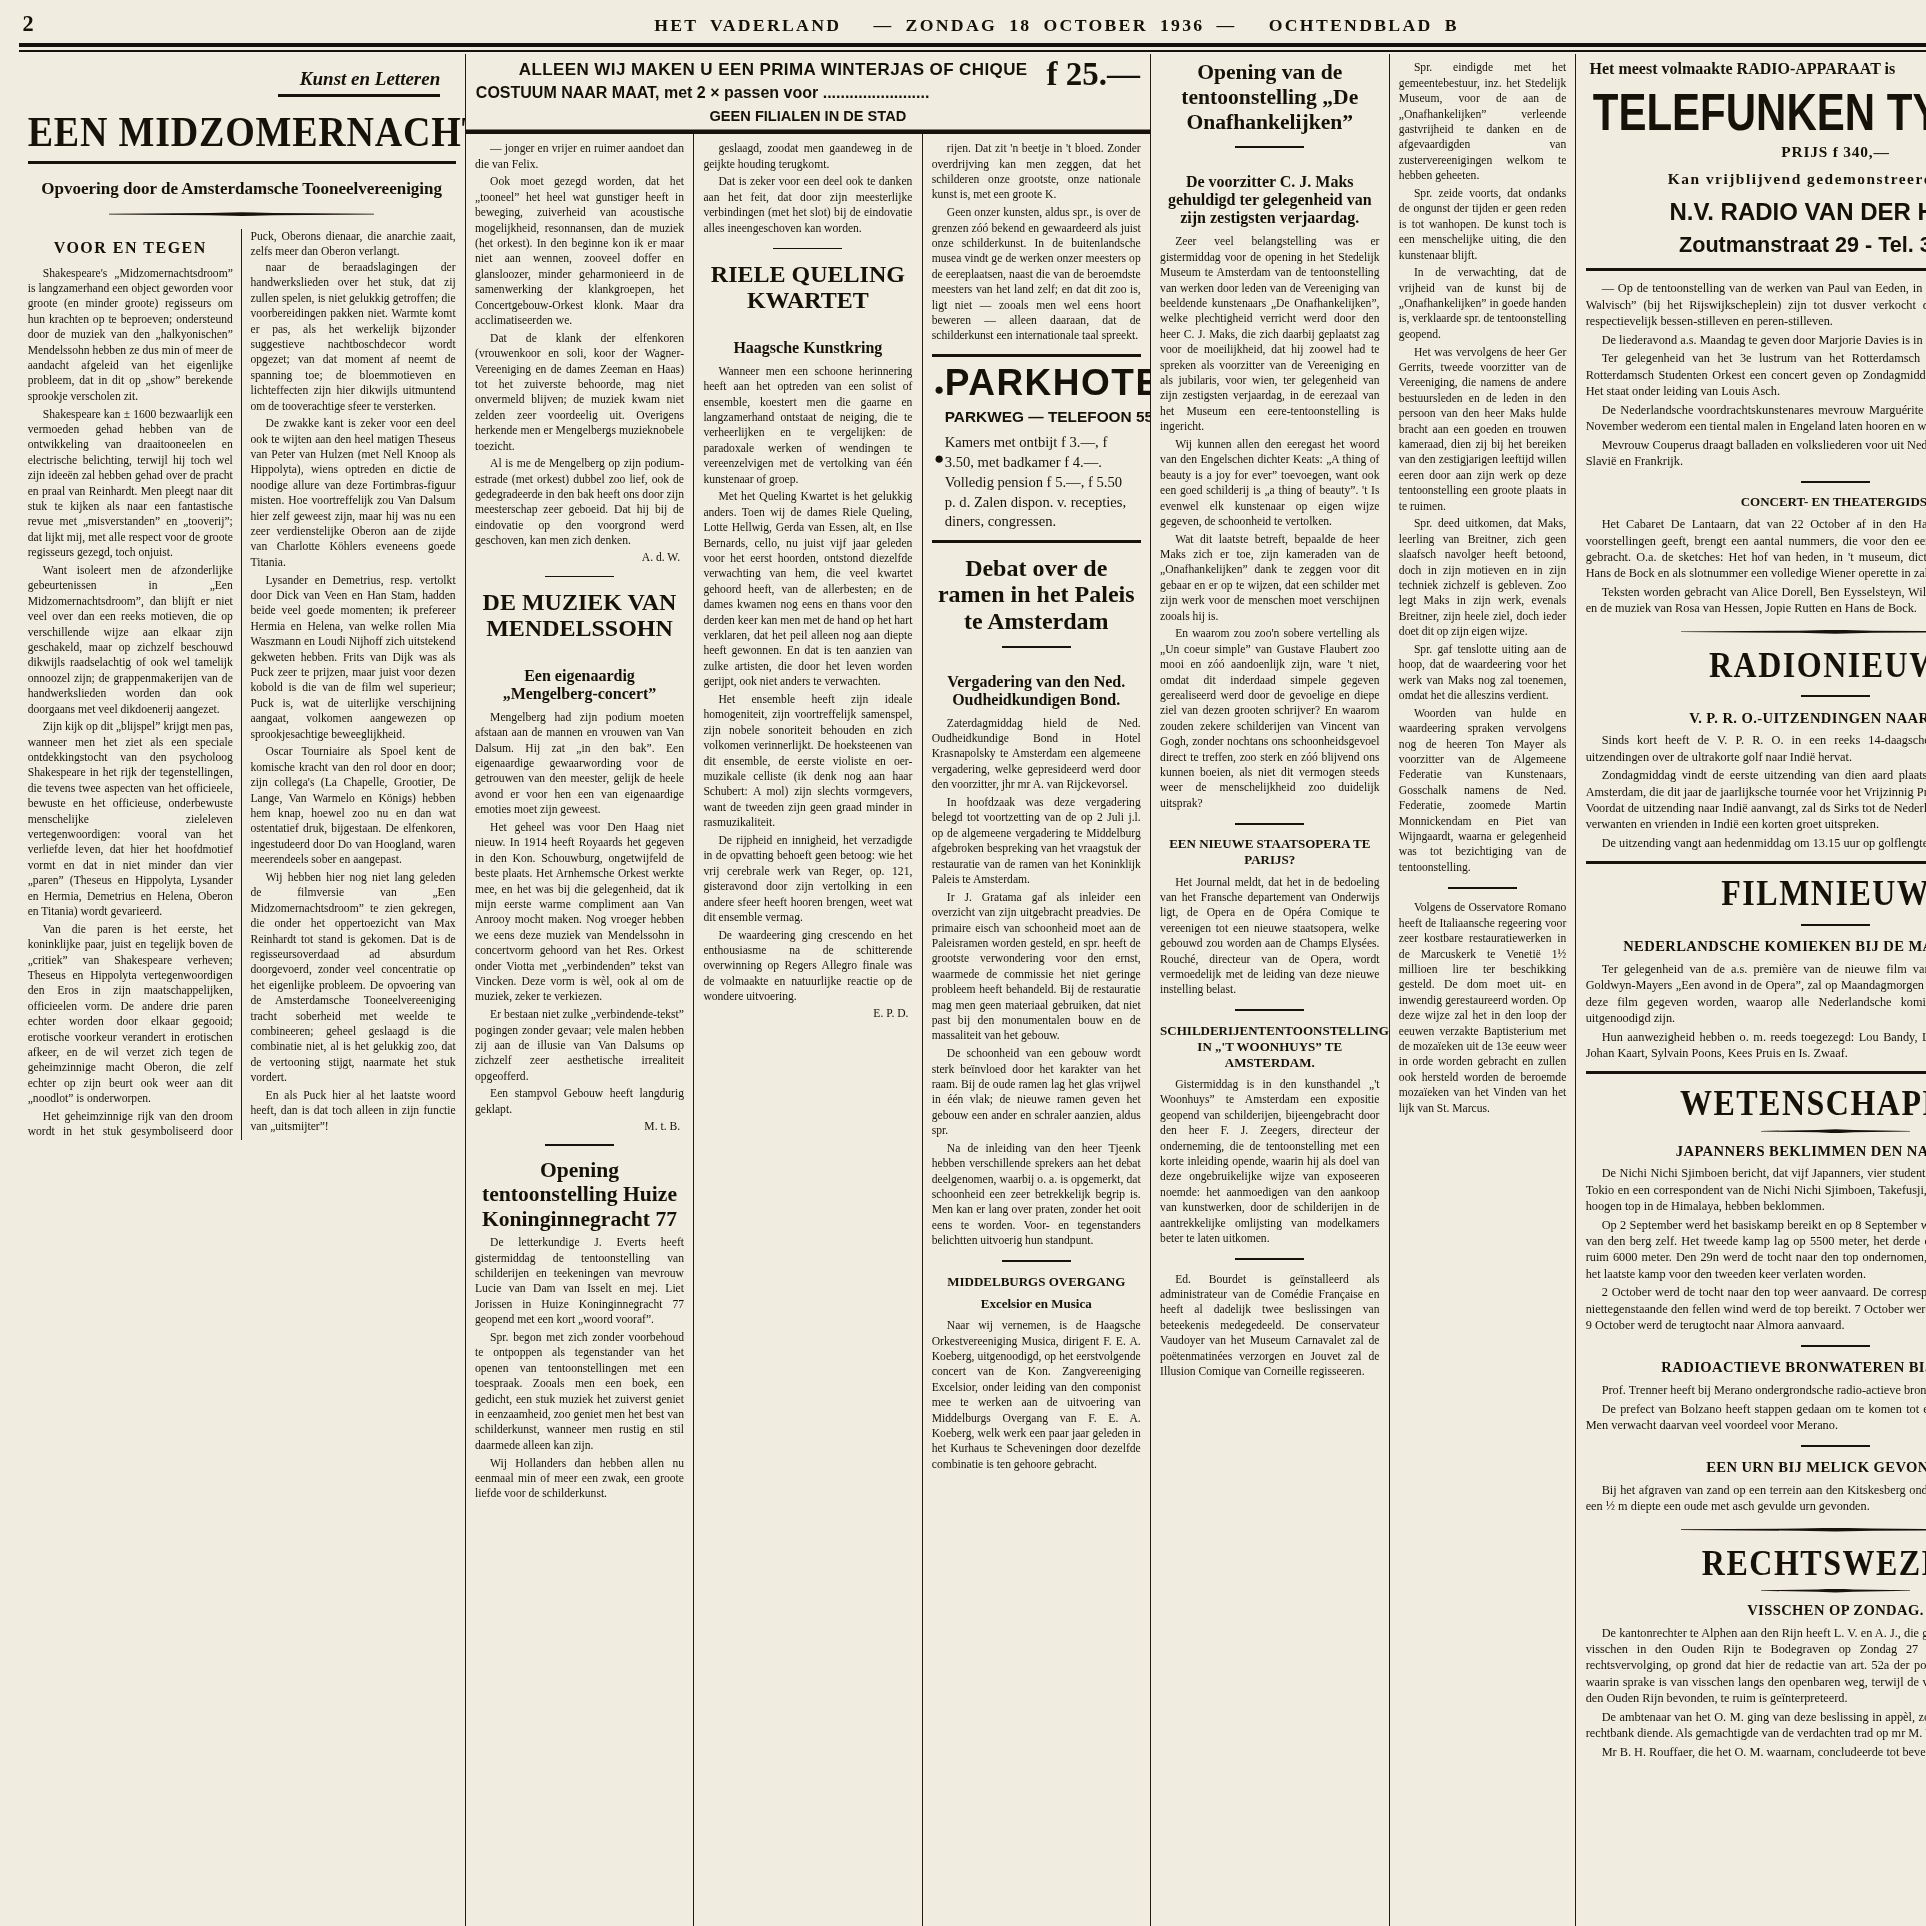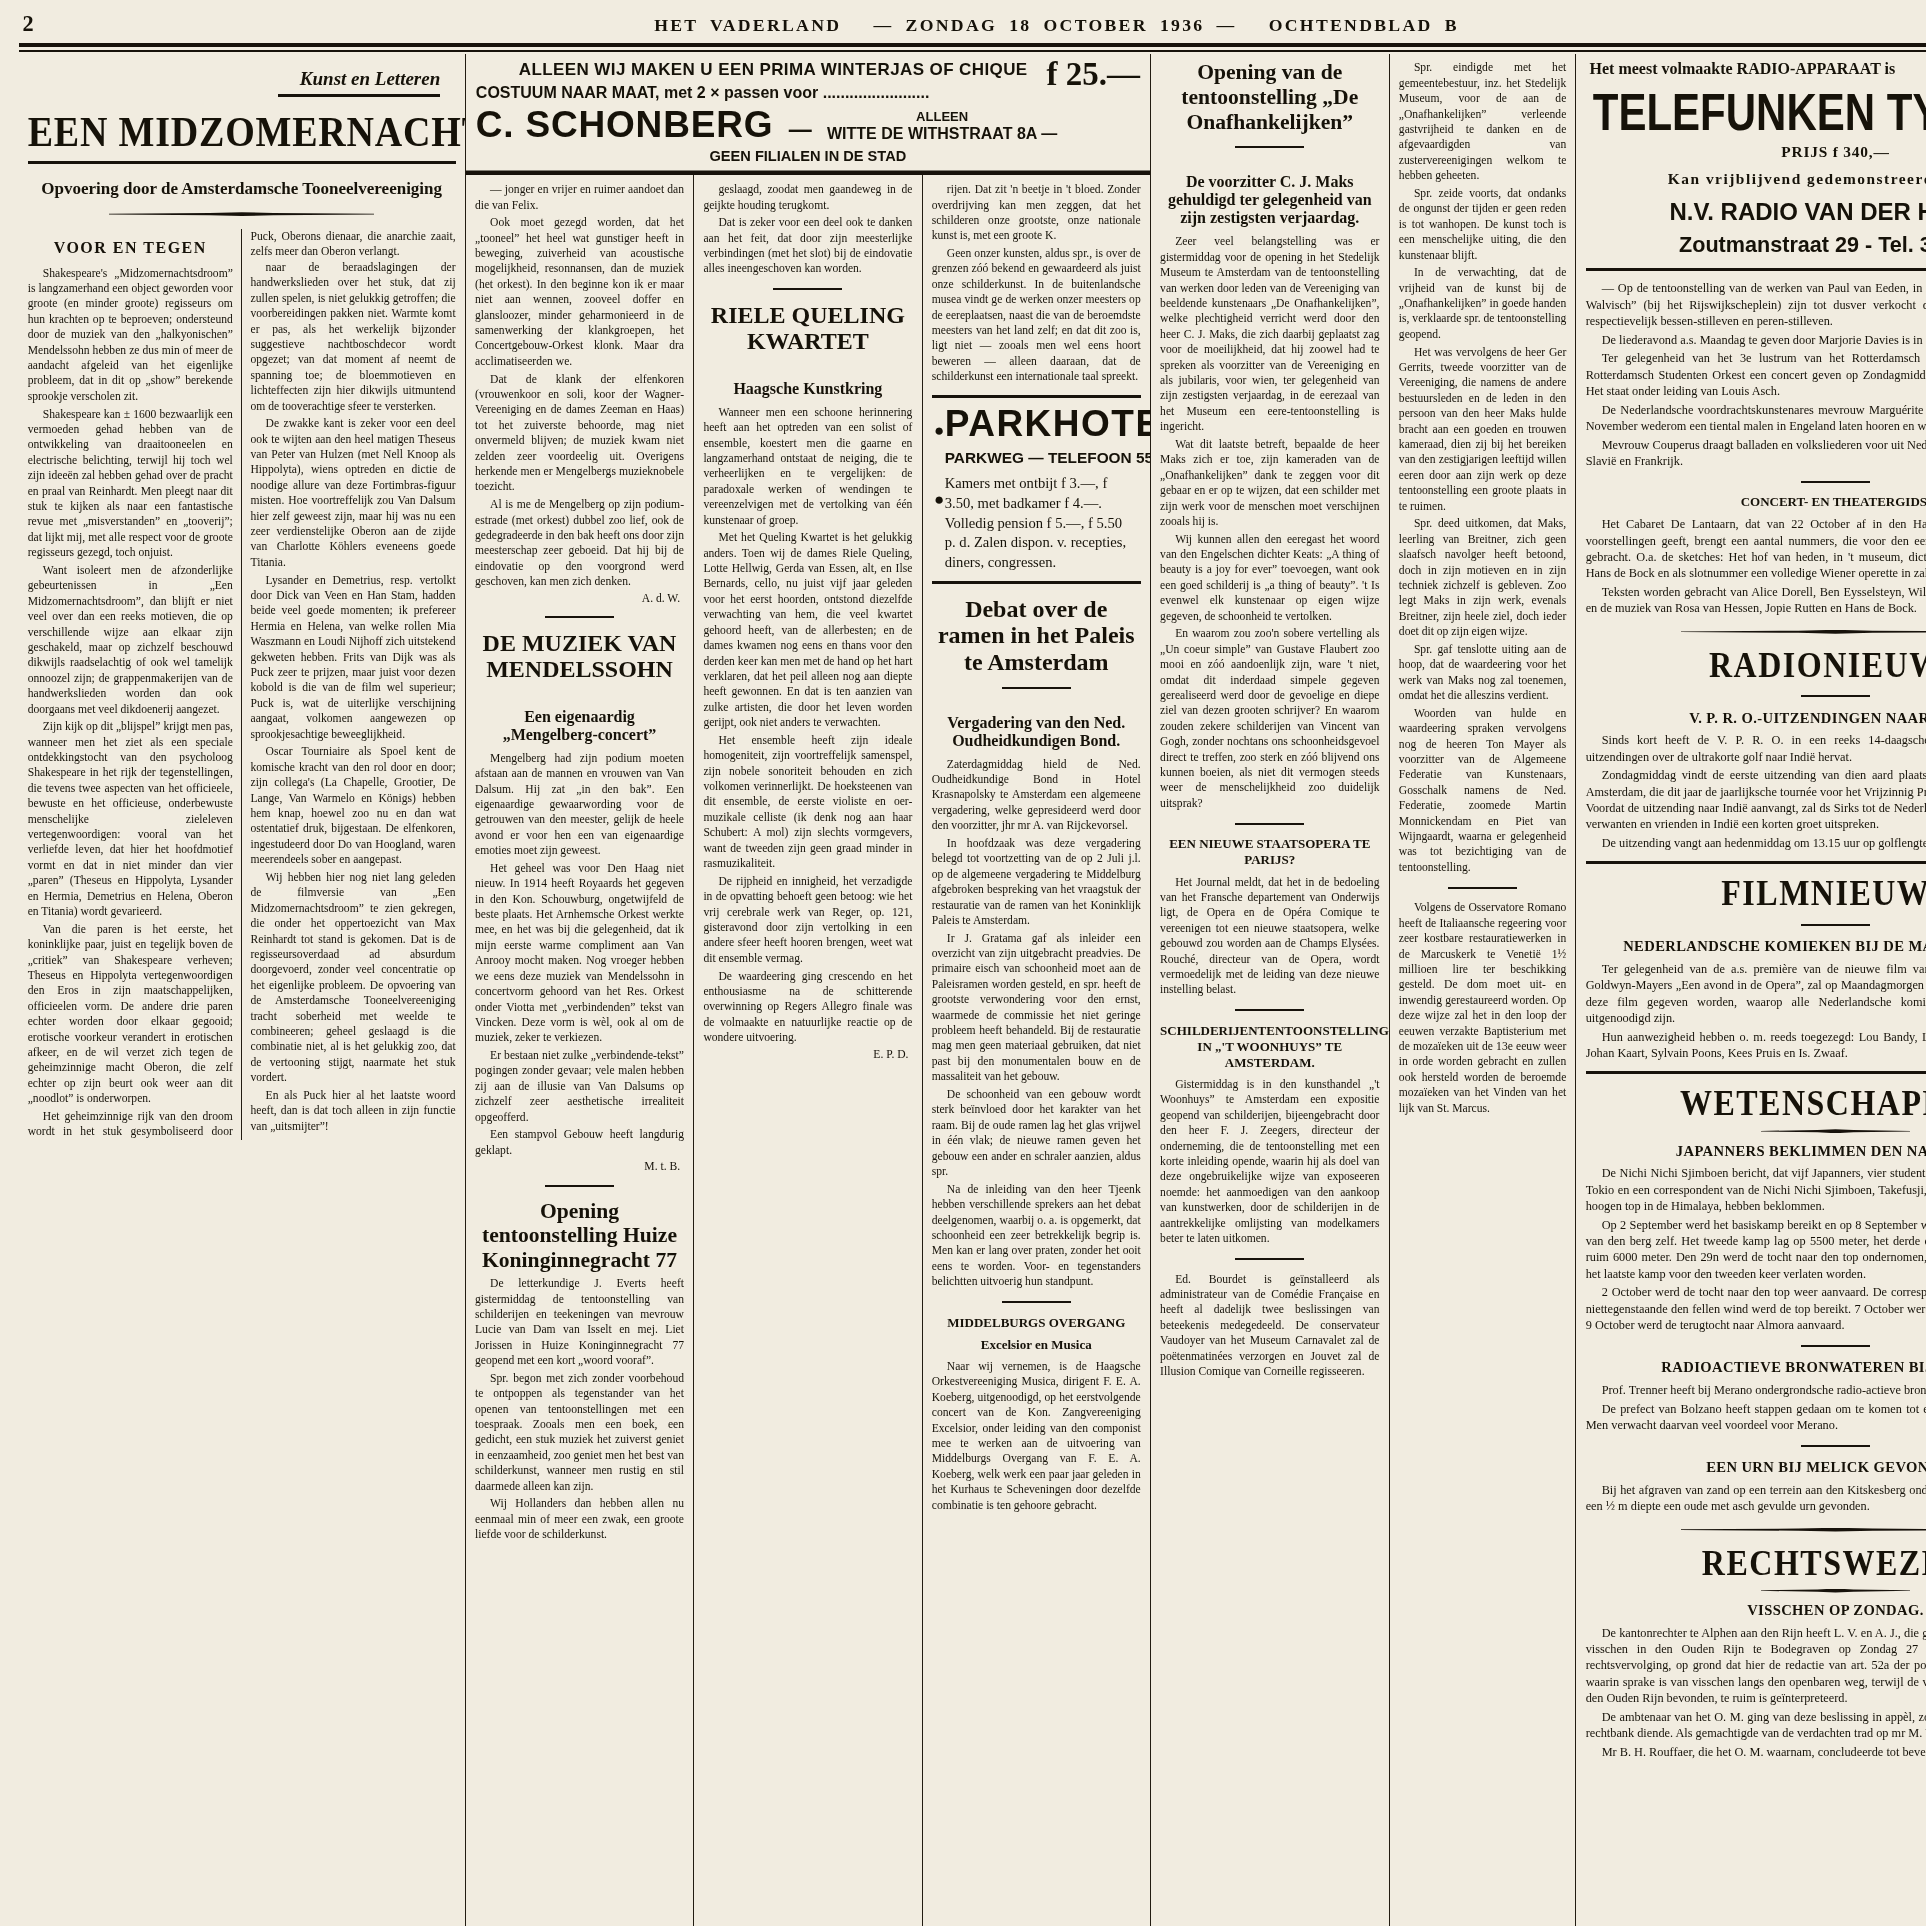--- a/index.html
+++ b/index.html
@@ -130,28 +130,20 @@
 
     <section class="block-mid">
       <div class="ad ad-schonberg">
         <div class="row1">
           <div class="lines">
             <div class="l1">ALLEEN WIJ MAKEN U EEN PRIMA WINTERJAS OF CHIQUE</div>
             <div class="l2">COSTUUM NAAR MAAT, met 2 × passen voor ........................</div>
           </div>
           <div class="price">f 25.—</div>
         </div>
-        <div class="row2">
-          <div class="name">C. SCHONBERG</div>
-          <div class="dash">—</div>
-          <div class="addr">
-            <div class="alleen">ALLEEN</div>
-            <div class="street">WITTE DE WITHSTRAAT 8A   —</div>
-          </div>
-        </div>
         <div class="foot">GEEN FILIALEN IN DE STAD</div>
       </div>
 
       <div class="mid-cols">
 
         <div>
           <div style="margin-top:7px;">
               <p class="para">— jonger en vrijer en ruimer aandoet dan die van Felix.</p>
               <p class="para">Ook moet gezegd worden, dat het „tooneel” het heel wat gunstiger heeft in beweging, zuiverheid van acoustische mogelijkheid, resonnansen, dan de muziek (het orkest). In den beginne kon ik er maar niet aan wennen, zooveel doffer en glansloozer, minder geharmonieerd in de samenwerking der klankgroepen, het Concertgebouw-Orkest klonk. Maar dra acclimatiseerden we.</p>
               <p class="para">Dat de klank der elfenkoren (vrouwenkoor en soli, koor der Wagner-Vereeniging en de dames Zeeman en Haas) tot het zuiverste behoorde, mag niet onvermeld blijven; de muziek kwam niet zelden zeer voordeelig uit. Overigens herkende men er Mengelbergs muzieknobele toezicht.</p>
@@ -229,22 +221,22 @@
         </div>
       </div>
     </section>
 
     <section class="col-e">
       <h3 class="h-display2" style="margin-top:6.2px;">Opening van de tentoonstelling „De Onafhankelijken”</h3>
       <div class="rule-plain"></div>
       <h4 class="h-sub">De voorzitter C. J. Maks gehuldigd ter gelegenheid van zijn zestigsten verjaardag.</h4>
       <div>
           <p class="para">Zeer veel belangstelling was er gistermiddag voor de opening in het Stedelijk Museum te Amsterdam van de tentoonstelling van werken door leden van de Vereeniging van beeldende kunstenaars „De Onafhankelijken”, welke plechtigheid verricht werd door den heer C. J. Maks, die zich daarbij geplaatst zag voor de moeilijkheid, dat hij zoowel had te spreken als voorzitter van de Vereeniging en als jubilaris, voor wien, ter gelegenheid van zijn zestigsten verjaardag, in de eerezaal van het Museum een eere-tentoonstelling is ingericht.</p>
+          <p class="para">Wij kunnen allen den eeregast het woord van den Engelschen dichter Keats: „A thing of beauty is a joy for ever” toevoegen, want ook een goed schilderij is „a thing of beauty”. 't Is evenwel elk kunstenaar op eigen wijze gegeven, de schoonheid te vertolken.</p>
           <p class="para">Wat dit laatste betreft, bepaalde de heer Maks zich er toe, zijn kameraden van de „Onafhankelijken” dank te zeggen voor dit gebaar en er op te wijzen, dat een schilder met zijn werk voor de menschen moet verschijnen zooals hij is.</p>
-          <p class="para">Wij kunnen allen den eeregast het woord van den Engelschen dichter Keats: „A thing of beauty is a joy for ever” toevoegen, want ook een goed schilderij is „a thing of beauty”. 't Is evenwel elk kunstenaar op eigen wijze gegeven, de schoonheid te vertolken.</p>
           <p class="para">En waarom zou zoo'n sobere vertelling als „Un coeur simple” van Gustave Flaubert zoo mooi en zóó aandoenlijk zijn, ware 't niet, omdat dit inderdaad simpele gegeven gerealiseerd werd door de gevoelige en diepe ziel van dezen grooten schrijver? En waarom zouden zekere schilderijen van Vincent van Gogh, zonder nochtans ons schoonheidsgevoel direct te treffen, zoo sterk en zóó blijvend ons kunnen boeien, als niet dit vermogen steeds weer de menschelijkheid zoo duidelijk uitsprak?</p>
         </div>
       <div class="rule-plain"></div>
       <div class="subcross">EEN NIEUWE STAATSOPERA TE PARIJS?</div>
       <div>
           <p class="para">Het Journal meldt, dat het in de bedoeling van het Fransche departement van Onderwijs ligt, de Opera en de Opéra Comique te vereenigen tot een nieuwe staatsopera, welke gebouwd zou worden aan de Champs Elysées. Rouché, directeur van de Opera, wordt vermoedelijk met de leiding van deze nieuwe instelling belast.</p>
         </div>
       <div class="rule-plain"></div>
       <div class="subcross">SCHILDERIJENTENTOONSTELLING IN „'T WOONHUYS” TE AMSTERDAM.</div>
       <div>

